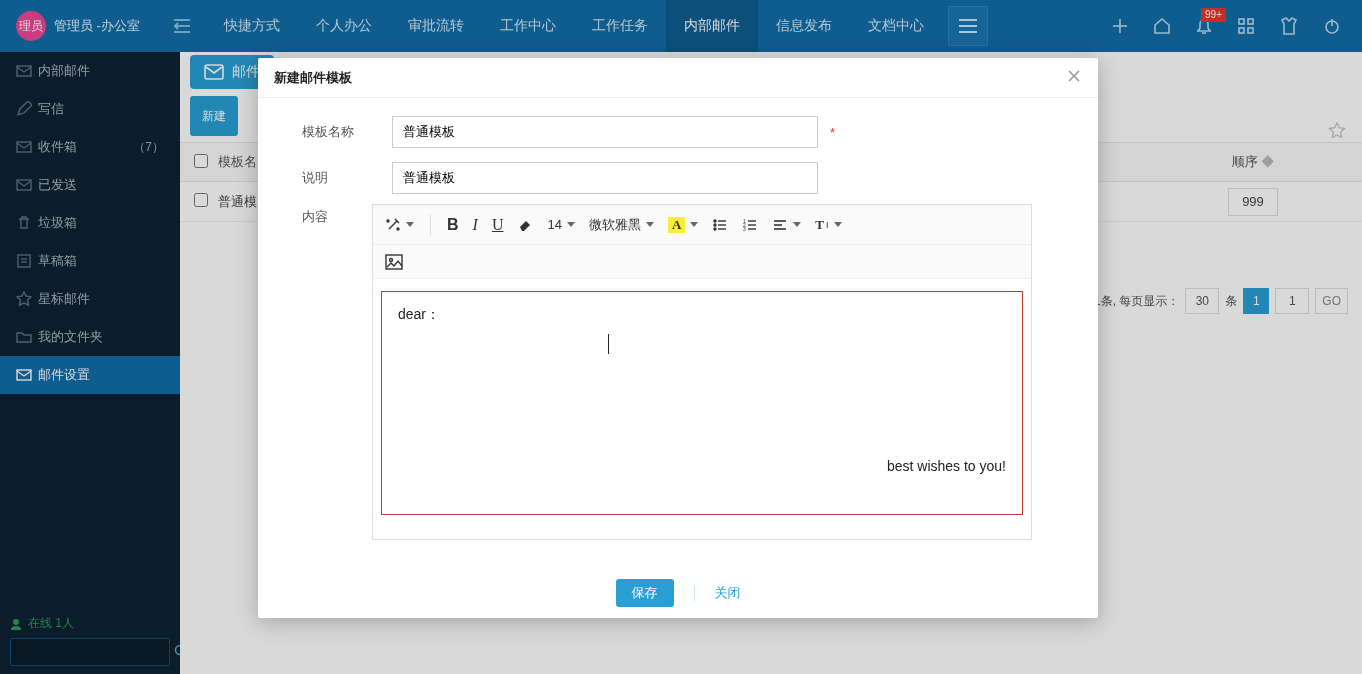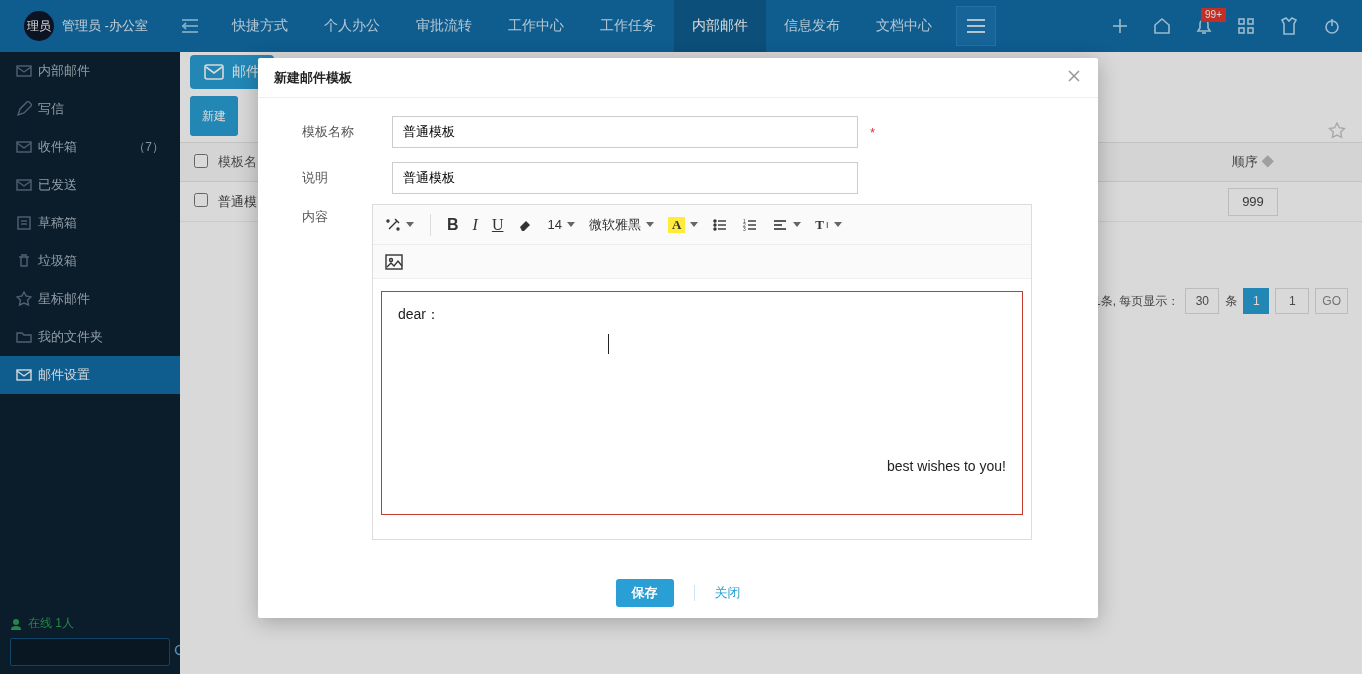--- a/index.html
+++ b/index.html
@@ -1,20 +1,20 @@
 <!DOCTYPE html>
 <html><head>
 <meta charset="utf-8">
 <style>
   *{box-sizing:border-box;margin:0;padding:0;font-family:"Microsoft YaHei",Arial,sans-serif;}
   html,body{width:1362px;height:674px;overflow:hidden;background:#eef2f5;}
 
   
   .topbar{height:52px;background:#126da8;display:flex;align-items:center;color:#cfe6f3;position:relative;z-index:1;}
-  .avatar{width:30px;height:30px;border-radius:50%;background:#0f172a;color:#fff;font-size:12px;display:flex;align-items:center;justify-content:center;margin-left:24px;margin-right:8px;}
+  .avatar{width:30px;height:30px;border-radius:50%;background:#ec4899;color:#fff;font-size:12px;display:flex;align-items:center;justify-content:center;margin-left:16px;margin-right:8px;}
   .user-title{font-size:13px;color:#e6f2fa;}
   .top-icn-menu{margin-left:32px;margin-right:14px;color:#8fc9e8;}
   .top-icn-menu svg{display:block;}
   .nav-item{padding:0 18px;height:52px;display:flex;align-items:center;font-size:14px;color:#d2e9f7;cursor:pointer;}
   .nav-item.active{background:#0d5d90;color:#fff;}
   .nav-more{width:40px;height:40px;display:flex;align-items:center;justify-content:center;margin-left:6px;background:#1a76b3;border:1px solid #2a86c3;}
   .nav-more span{width:18px;height:2px;background:#cfe6f3;position:relative;}
   .nav-more span:before,.nav-more span:after{content:"";position:absolute;left:0;width:18px;height:2px;background:#cfe6f3;}
   .nav-more span:before{top:-6px;} .nav-more span:after{top:6px;}
   .top-right{position:absolute;right:0;top:0;height:52px;display:flex;align-items:center;gap:22px;padding:0 20px;}
@@ -58,34 +58,34 @@
   .pager .go{display:inline-block;border:1px solid #ddd;height:26px;padding:0 6px;line-height:24px;color:#888;}
 
   
   .overlay{position:absolute;inset:0;background:rgba(0,0,0,.15);z-index:5;}
   .modal{position:absolute;left:258px;top:58px;width:840px;height:560px;background:#fff;border-radius:2px;box-shadow:0 4px 22px rgba(0,0,0,.25);display:flex;flex-direction:column;}
   .m-head{height:40px;border-bottom:1px solid #eee;display:flex;align-items:center;padding:0 16px;font-size:13px;font-weight:bold;color:#222;}
   .m-close{margin-left:auto;color:#999;cursor:pointer;}
   .m-body{flex:1;padding:18px 24px 0 24px;overflow:hidden;}
   .frow{display:flex;align-items:center;margin-bottom:14px;font-size:13px;color:#555;}
   .flabel{width:90px;text-align:left;margin-left:20px;}
-  .finput{width:466px;height:32px;border:1px solid #ccc;padding:12px 10px;font-size:13px;}
+  .finput{width:426px;height:32px;border:1px solid #ccc;padding:12px 10px;font-size:13px;}
   .req{color:#d33;margin-left:12px;}
   .editor{margin-left:0px;border:1px solid #ddd;width:660px;margin-left:90px;}
   .e-tools{height:40px;background:#fafafa;border-bottom:1px solid #eee;display:flex;align-items:center;gap:14px;padding:0 12px;color:#333;font-size:13px;}
   .e-tools2{height:34px;background:#fafafa;border-bottom:1px solid #eee;display:flex;align-items:center;gap:14px;padding:0 12px;color:#333;}
   .tool{display:flex;align-items:center;gap:2px;cursor:pointer;}
   .tool.sep{border-left:1px solid #ddd;height:22px;margin:0 2px;}
   .caret{width:0;height:0;border-left:4px solid transparent;border-right:4px solid transparent;border-top:5px solid #666;margin-left:3px;}
   .e-content{height:248px;padding:0;}
   .e-inner{margin:12px 8px;border:1px solid #c73b2f;height:224px;padding:14px 16px;font-size:14px;color:#222;position:relative;}
   .cursor{position:absolute;left:226px;top:42px;width:1px;height:20px;background:#222;}
   .bw{position:absolute;right:16px;top:166px;}
   .m-foot{height:50px;border-top:0;display:flex;align-items:center;justify-content:center;gap:20px;}
-  .btn-save{background:#2a9fd6;color:#fff;border:0;height:28px;padding:0 16px;border-radius:3px;font-size:13px;cursor:pointer;font-weight:bold;}
+  .btn-save{background:#2a9fd6;color:#fff;border:0;height:28px;padding:0 16px;border-radius:3px;font-size:13px;cursor:pointer;}
   .vline{width:1px;height:16px;background:#cfe4f1;}
   .btn-close{color:#2a9fd6;background:none;border:0;font-size:13px;cursor:pointer;}
 
   input[type=checkbox]{width:14px;height:14px;}
 </style>
 </head>
 <body>
 
 <div class="topbar">
   <div class="avatar">理员</div>
@@ -184,34 +184,34 @@
         <svg width="16" height="16" viewBox="0 0 16 16" fill="none" stroke="currentColor" stroke-width="1.4">
           <rect x="1" y="3" width="14" height="10"></rect>
           <path d="M15 4l-7 5-7-5"></path>
         </svg>
       </span>
       <span>已发送</span>
     </div>
   <div class="sb-item">
       <span class="ic">
         <svg width="16" height="16" viewBox="0 0 16 16" fill="none" stroke="currentColor" stroke-width="1.4">
+          <path d="M3 4h10M5 4v9h6V4M6 4V2h4v2"></path>
+        </svg>
+      </span>
+      <span>垃圾箱</span>
+    </div>
+  <div class="sb-item">
+      <span class="ic">
+        <svg width="16" height="16" viewBox="0 0 16 16" fill="none" stroke="currentColor" stroke-width="1.4">
           <rect x="2" y="2" width="12" height="12"></rect>
           <line x1="5" y1="6" x2="11" y2="6"></line>
           <line x1="5" y1="9" x2="11" y2="9"></line>
         </svg>
       </span>
       <span>草稿箱</span>
-    </div>
-  <div class="sb-item">
-      <span class="ic">
-        <svg width="16" height="16" viewBox="0 0 16 16" fill="none" stroke="currentColor" stroke-width="1.4">
-          <path d="M3 4h10M5 4v9h6V4M6 4V2h4v2"></path>
-        </svg>
-      </span>
-      <span>垃圾箱</span>
     </div>
   <div class="sb-item">
       <span class="ic">
         <svg width="16" height="16" viewBox="0 0 16 16" fill="none" stroke="currentColor" stroke-width="1.4">
           <path d="M8 1l2 4 5 1-3.5 3 1 5L8 12l-4.5 2 1-5L1 6l5-1z"></path>
         </svg>
       </span>
       <span>星标邮件</span>
     </div>
   <div class="sb-item">

